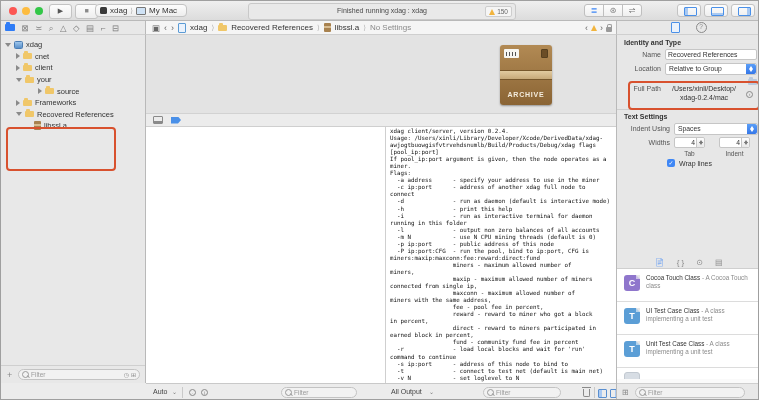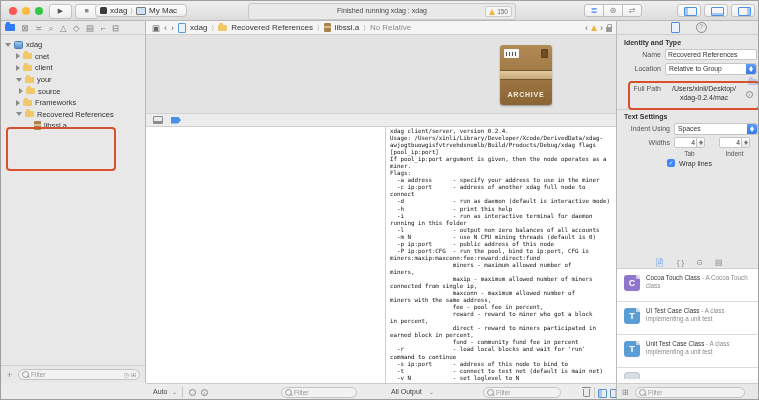--- a/index.html
+++ b/index.html
@@ -211,21 +211,21 @@
     <span style="display:flex;align-items:center;gap:4px;">
         <span class="mini-icon file-blue"></span>
         <span class="crumb">xdag</span>
         <span class="crumb-sep">⟩</span>
         <span class="mini-icon folder"></span>
         <span class="crumb">Recovered References</span>
         <span class="crumb-sep">⟩</span>
         <span class="mini-icon archive"></span>
         <span class="crumb">libssl.a</span>
         <span class="crumb-sep">⟩</span>
-        <span class="crumb dim">No Relative</span>
+        <span class="crumb dim">No Settings</span>
       </span>
     <span class="jb-right">
       <span class="navarrow">‹</span>
       <span class="warn-tri"></span>
       <span class="navarrow">›</span>
       <span class="lock"></span>
     </span>
   </div>
 
   <div class="ribbon-right">
@@ -248,21 +248,21 @@
         <div class="tree-row" style="padding-left: 15px;">
           <span class="tri closed"></span>
           <span class="ficon folder"></span>
           <span>client</span>
         </div>
         <div class="tree-row" style="padding-left: 15px;">
           <span class="tri open"></span>
           <span class="ficon folder"></span>
           <span>your</span>
         </div>
-        <div class="tree-row" style="padding-left: 18px;">
+        <div class="tree-row" style="padding-left: 37px;">
           <span class="tri closed"></span>
           <span class="ficon folder"></span>
           <span>source</span>
         </div>
         <div class="tree-row" style="padding-left: 15px;">
           <span class="tri closed"></span>
           <span class="ficon folder"></span>
           <span>Frameworks</span>
         </div>
         <div class="tree-row" style="padding-left: 15px;">

